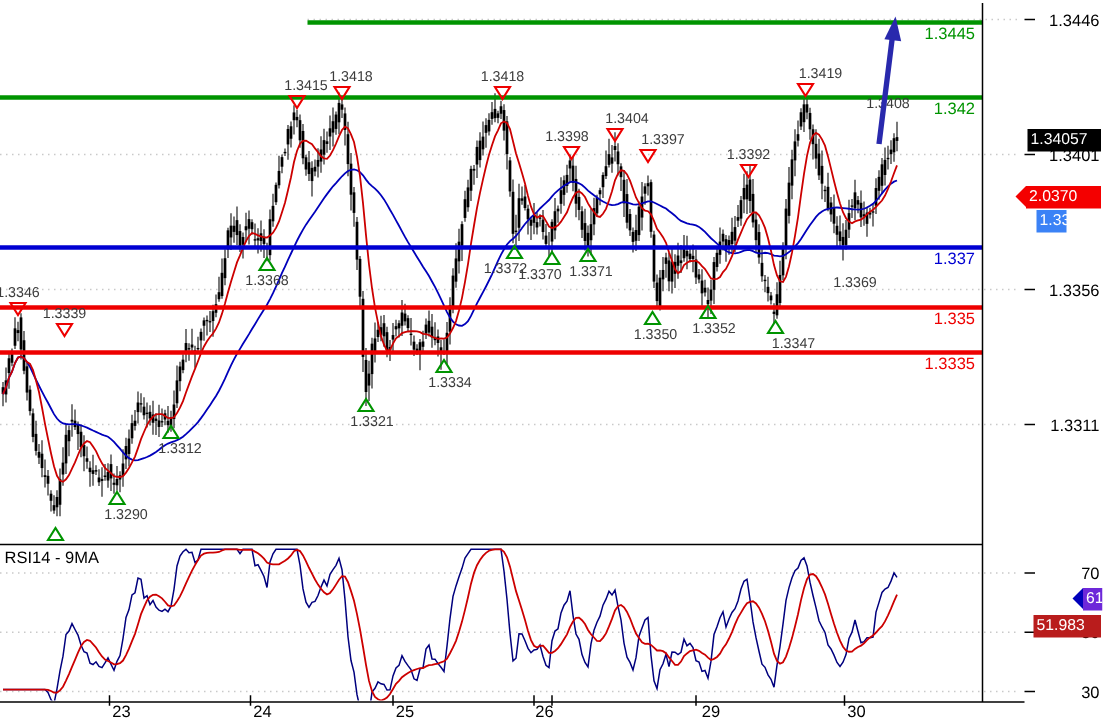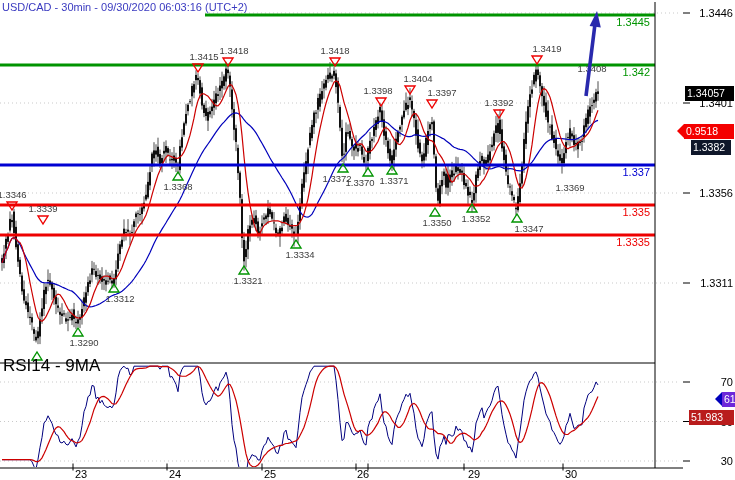--- a/index.html
+++ b/index.html
@@ -1,30 +1,30 @@
 <!DOCTYPE html>
 <html><head>
 <meta charset="utf-8">
 <style>
   html,body{margin:0;padding:0;background:#fff}
   .chart{position:relative;width:735px;height:480px;background:#fff;overflow:hidden;
          font-family:"Liberation Sans",sans-serif;}
   .chart svg{position:absolute;left:0;top:0}
   .t1{position:absolute;left:2px;top:1px;font-size:11px;color:#3a3ac0;white-space:nowrap}
   .t2{position:absolute;left:2px;top:14px;font-size:11px;color:#000;white-space:nowrap}
-  .rsilab{position:absolute;left:3px;top:356px;font-size:17px;color:#000;white-space:nowrap}
+  .rsilab{position:absolute;left:3px;top:366px;font-size:11px;color:#000;white-space:nowrap}
   .badge{position:absolute;height:15px;line-height:15px;font-size:10.5px;color:#fff;
          text-align:left;box-sizing:border-box;padding:0 2px;white-space:nowrap}
   .badge.tip::before{content:"";position:absolute;left:-7px;top:0;width:0;height:0;
          border-top:7.5px solid transparent;border-bottom:7.5px solid transparent;
          border-right:7px solid #000}
   #b-last{left:685px;top:86px;width:49px;background:#000}
   #b-red{left:684px;top:124px;width:50px;background:#f40000}
   #b-red.tip::before{border-right-color:#f40000}
-  #b-blue{left:691px;top:140px;width:40px;background:#0f172a}
+  #b-blue{left:691px;top:140px;width:20px;background:#3b82f6}
   #b-rsiblue{left:722px;top:392px;width:48px;background:#6d28d9}
   #b-rsiblue.tip::before{border-right-color:#0000bb}
   #b-rsired{left:689px;top:410px;width:45px;background:#b91c1c}
 </style>
 </head>
 <body>
 
 <div class="chart">
   <svg id="plot" width="735" height="480" viewBox="0 0 735 480">
       <defs>
@@ -738,20 +738,19 @@
         <text x="570" y="191" text-anchor="middle" font-size="9.5" fill="#3c3c3c">1.3369</text>
         <text x="592" y="72" text-anchor="middle" font-size="9.5" fill="#3c3c3c">1.3408</text>
       </g>
       <polyline points="2,459.69585425210187 4,459.69585425210187 6,459.69585425210187 8,459.69585425210187 10,459.69585425210187 12,459.69585425210187 14,459.69585425210187 16,459.69585425210187 18,459.69585425210187 20,459.69585425210187 22,459.69585425210187 24,459.69585425210187 26,459.69585425210187 28,459.69585425210187 30,459.69585425210187 32,461.6792532005341 34,466.47731555605924 36,469.07121004047656 38,459.2296123731498 40,447.27096736445543 42,437.46480651113507 44,422.9854628455064 46,420.7498107961313 48,415.7813711562495 50,419.6569310614515 52,423.3479482777523 54,430.0166904804482 56,434.4794199389733 58,435.43739894112986 60,442.12307534282036 62,443.0027963838031 64,441.19050028667806 66,444.29470455198606 68,445.0709277379934 70,441.96209911933744 72,438.63015041876866 74,442.84957408954176 76,446.87421469949516 78,440.8661570267272 80,437.05348140943704 82,425.6945402069303 84,411.6189524873281 86,406.35248669876984 88,396.6323319741348 90,395.17775037827005 92,385.39615615981205 94,386.17891212837156 96,398.7089760865559 98,397.10181308704296 100,403.105215122799 102,400.30683219084034 104,404.76082607950184 106,406.7918406887009 108,407.5816539505223 110,406.10293537415316 112,407.818133046951 114,404.13805062005207 116,392.84621156466085 118,377.3316807231816 120,370.7195644591559 122,367.82195274015845 124,366.2 126,368.48232685244534 128,368.23995349262105 130,374.9905247438028 132,373.3667995765694 134,366.2 136,366.2 138,366.2 140,366.2 142,366.2 144,366.2 146,366.2 148,366.2 150,366.2 152,366.2 154,366.2 156,366.2 158,366.2 160,369.1793500427585 162,366.2 164,366.2 166,366.2 168,366.2 170,377.13455546864816 172,376.4709702590393 174,380.2747998951538 176,384.3242585030934 178,391.6887241646767 180,374.68228693505625 182,369.20571205367764 184,366.2 186,366.2 188,366.2 190,366.2 192,366.2 194,366.2 196,366.2 198,366.2 200,376.71561538000043 202,392.6098607832727 204,401.4177291185277 206,404.9121088470738 208,401.5429724895443 210,400.93766534887874 212,397.0439562387065 214,391.4021638955043 216,386.7438272126661 218,390.61698431514964 220,382.9061700230946 222,379.7591410256901 224,376.8705036133745 226,372.18717015803674 228,379.81448964370395 230,399.76863381294066 232,424.5196413750089 234,440.3684052272095 236,448.01943693877257 238,463.1480344978548 240,471.8114465625655 242,480.75 244,480.75 246,476.3354860132422 248,461.35770767304405 250,458.87099939234804 252,454.62117404910936 254,455.88142792879023 256,456.2738615387419 258,460.0077136533736 260,459.8822158419849 262,450.60137546143324 264,445.36246065496 266,443.616918204158 268,437.16761297982237 270,440.9390352362016 272,443.75045159828073 274,446.39486026809504 276,452.5624348489656 278,453.5815671593876 280,445.8954211954634 282,445.31670927070627 284,432.7716461021935 286,430.0873546743392 288,439.33652451417777 290,439.46692350886553 292,442.42033184527895 294,444.8404472040462 296,447.69151489324247 298,430.71782349017275 300,412.3623067446912 302,397.5635917440375 304,390.59890479017093 306,384.5392844923003 308,378.8927908129995 310,371.9985836603984 312,369.09580054007455 314,366.2 316,366.2 318,366.2 320,366.2 322,366.2 324,366.2 326,366.2 328,366.2 330,366.2 332,366.2 334,366.2 336,380.7596727628133 338,399.61610268029165 340,422.2864121089059 342,440.5845952972915 344,438.81859714885496 346,422.53586709565604 348,422.60480364321137 350,427.10992279397874 352,432.2579040647422 354,435.1253181319698 356,433.3317338622919 358,432.9066786236277 360,429.9799416700732 362,437.6521099363924 364,443.512489857864 366,445.0857050331138 368,427.16290371485803 370,420.69830037020273 372,419.1701405541345 374,408.58008647129475 376,403.48034702733975 378,400.75320424590353 380,393.8279439601698 382,410.1988763695042 384,422.73545136342847 386,426.22356044893644 388,436.42356526053356 390,441.61537267737884 392,444.5790088955311 394,429.21302790604983 396,420.1169005867032 398,414.81773281996806 400,410.8034505001517 402,403.43043263659706 404,399.4502207682593 406,394.23002915737595 408,396.6962521582854 410,393.33855746156235 412,404.213501353957 414,413.2079981501459 416,428.7009381541718 418,438.1415743971941 420,441.6120405733124 422,446.637455989927 424,438.4538253196455 426,424.1677763896954 428,418.68711459968495 430,413.35467168586786 432,411.7010352200795 434,436.8884050089615 436,453.87023178217595 438,459.1193955939333 440,446.46546439281667 442,442.5312905511144 444,436.1954305820501 446,444.41987132201234 448,434.7406272037191 450,434.793587165717 452,436.3279990755245 454,434.8522163042004 456,426.11804999621876 458,430.4694200995409 460,428.91088210352285 462,431.65973295296203 464,440.4669169043379 466,441.34235753025314 468,447.58567311579543 470,446.9547668105403 472,452.19414657065613 474,440.7807711938572 476,423.0312645811237 478,417.8515465072727 480,411.8106987220611 482,407.7923651829514 484,418.0605565466992 486,412.6595898291728 488,408.2986140043915 490,405.79463166691767 492,400.62630988830216 494,392.6431579484582 496,387.5377722012762 498,386.1584282949995 500,399.63605751473085 502,414.614797312701 504,425.1477760825186 506,434.1890058051666 508,442.76849236948965 510,444.8607988262819 512,449.9266576413523 514,452.84725224285165 516,458.1040882933581 518,443.4128778942591 520,431.06530304461916 522,416.06703390484313 524,400.28309539741355 526,391.765467174757 528,385.1388840021209 530,380.53925490580843 532,378.75091081688595 534,373.60170051736566 536,371.852481642695 538,377.32365502907805 540,388.1058476758543 542,397.00432961375867 544,405.0806843853787 546,413.8584986457849 548,417.9779485372453 550,421.60339254809077 552,430.00130899910744 554,432.6224387919924 556,436.78428890628777 558,441.6188453632001 560,444.3290679627883 562,441.43576810748425 564,436.40928555375365 566,425.5821962028918 568,421.4450794102864 570,413.35030256620666 572,421.003078607301 574,428.4380124625813 576,427.7344083161586 578,425.1008718160191 580,425.17673978409624 582,424.7490349119486 584,408.04066769674466 586,401.58369637404013 588,394.9678493849816 590,392.72086662045064 592,391.6712346950363 594,387.41842474085405 596,381.96806636669123 598,384.9329169920082" fill="none" stroke="#00007e" stroke-width="1" clip-path="url(#rsiclip)"></polyline>
       <polyline points="2,459.69585425210187 4,459.69585425210187 6,459.69585425210187 8,459.69585425210187 10,459.69585425210187 12,459.69585425210187 14,459.69585425210187 16,459.69585425210187 18,459.69585425210187 20,459.69585425210187 22,459.69585425210187 24,459.69585425210187 26,459.69585425210187 28,459.69585425210187 30,459.69585425210187 32,459.9162319130388 34,460.66972761347847 36,461.7114338121868 38,461.6596291589699 40,460.2790861714536 42,457.80896975579066 44,453.73003737728004 46,449.40269921550555 48,444.52331220485524 50,439.85416530051276 52,435.0620133807009 54,430.7226223184755 56,427.97260093690034 58,426.65776000097526 60,427.1753454267181 62,429.39949359763995 64,431.67068131881183 66,434.8388294738936 68,437.6626068823983 70,439.73084586479666 72,440.68789696905446 74,441.6179140968954 76,442.88867140338044 78,442.7490138127034 80,442.08797881555165 82,440.3662054733574 84,436.7355663550621 86,432.43351735070394 88,427.39687655679256 90,422.5688321078482 92,416.1851190045449 94,409.4411964966423 96,404.7570652810677 98,400.3179910230239 100,397.808066013676 102,396.5511637585107 104,396.3743125785921 106,397.5031468802105 108,398.88135838823854 110,401.1821116342765 112,403.5864695141187 114,404.18970001784044 116,403.71685540424244 118,400.85312935984047 120,397.56565516743115 122,393.46133590750406 124,388.9511313865373 126,384.6067617089732 128,380.39976372213624 130,376.7522516884531 132,373.3332237947328 134,370.3725336208816 136,369.13568020719475 138,368.63350637839966 140,368.4532894072709 142,368.4532894072709 144,368.199697534777 146,367.97303603559686 148,366.99631106406326 150,366.2 152,366.2 154,366.2 156,366.2 158,366.2 160,366.53103889363985 162,366.53103889363985 164,366.53103889363985 166,366.53103889363985 168,366.53103889363985 170,367.7459895012674 172,368.8872084189384 174,370.45107507395556 176,372.4648815742993 178,374.9659231434013 180,375.90839946951866 182,376.24236747548287 184,376.24236747548287 186,376.24236747548287 188,375.02741686785527 190,373.8861979501842 192,372.32233129516715 194,370.3085247948234 196,367.47644433208154 198,366.5339680059642 200,367.36840170888894 202,370.30283068480816 204,374.2159116979779 206,378.51725712543055 208,382.44425406871324 210,386.3039946630331 212,389.7311009117783 214,392.5313413446121 216,394.8139888126861 218,396.35858536103603 220,395.280397498794 222,392.8738877107009 224,389.75815379584543 226,386.4963979812335 228,384.1493784584363 230,384.452120411129 232,388.1318401310739 234,394.0901265771343 236,400.46817686864796 238,409.38393958806574 240,419.6119735366075 242,431.15413980178806 244,443.2166764508951 246,453.941231603066 248,460.7844620319664 250,464.6012795894485 252,466.1849205696596 254,467.058475124106 256,466.294678128649 258,464.9831522498499 260,462.664509565626 262,459.3146623946742 264,455.8732151326428 266,453.9020163027666 268,451.4905289235971 270,449.97029127771845 272,448.62240501877295 274,447.52473821092326 276,446.6974850104335 278,445.99741293458936 280,445.47452912725936 282,445.4694456401201 284,444.26441540656845 286,443.47772003929254 288,443.299663292401 290,442.82371572691045 292,442.3821014577087 294,441.5241028304954 296,440.8696525787015 298,439.1832528336692 300,435.5216525530009 302,431.6096465132058 304,427.2220409705204 306,421.13345874586736 308,414.4029995574378 310,406.57836087022883 312,398.1622890186764 314,389.1076762527606 316,381.9390291982969 318,376.8098840044424 320,373.3250404773271 322,370.614051056197 324,368.57635277927477 326,367.1660426889415 328,366.5217556155639 330,366.20000000000005 332,366.20000000000005 334,366.20000000000005 336,367.8177414180904 338,371.5306417159006 340,377.7624652835568 342,386.0274203165892 344,394.09615333312865 346,400.35569412153484 348,406.6228945263361 350,413.3906637256671 352,420.73043084397176 354,426.7710581072114 356,430.5172393496558 358,431.69726896240275 360,430.518974114934 362,430.3893644246604 364,432.72010028712793 366,435.21797821933933 368,435.22386498832594 370,433.9394645778215 372,432.1666670691732 374,429.41648402572906 376,426.1468916261415 378,422.8994763567893 380,418.03012458165347 382,414.3286119718357 384,411.8452504529818 386,411.7408789789905 388,413.4881306334717 390,415.9820453138322 392,419.9819255831918 394,422.8411123474929 396,424.9926341631373 398,427.32483292533715 400,427.3920078287424 402,425.2470057479834 404,422.27219022790814 406,417.5840195497795 408,412.59300615876913 410,406.899622666106 412,404.1218974936512 414,403.3542416673671 416,404.8968200378342 418,407.9343893597278 420,412.176790241585 422,417.4198163773259 424,422.33357150646697 426,425.38596308773475 428,428.202469436415 430,429.2181550288496 432,429.05071470328664 434,429.96043324270767 436,431.708061841039 438,433.6533235099969 440,433.6342133325402 442,434.0872650249256 444,435.42367104629835 446,438.2828662376681 448,440.65908351742934 450,443.2249226225002 452,443.1626552965627 454,441.04954246567655 456,437.3827262881527 458,435.6053880333443 460,434.0920093169452 462,433.5880429137132 464,433.14882575619384 466,433.8823513480309 468,435.30369423137296 470,436.48444620193027 472,438.4113273426476 474,440.04051858682965 476,439.21405686256105 478,437.9852417963111 480,435.7797935484332 482,432.14928780161245 484,429.56242102566205 486,425.68174510492616 488,421.3866170153541 490,416.2311153593832 492,411.7695085476548 494,408.3930522551364 496,405.0248551100257 498,402.17460284035224 500,401.26834643277215 502,400.8854842956613 504,402.273060546033 506,405.14977074611915 508,409.2579774908494 510,414.17292070618043 512,420.5377540053909 514,427.7943628988993 516,435.78832512093913 518,440.65241627422006 520,442.4802502444332 522,441.4712788913581 524,437.7039555127189 526,432.0369527133042 528,425.4011843995085 530,417.69147298444807 532,409.45854615934076 534,400.06939196200824 536,392.11823682294556 538,386.1469425989966 540,383.04014412910897 542,382.675836819814 544,384.15530539877193 546,387.3463736925124 548,391.5062285404498 550,396.2676153994725 552,402.53423856411047 554,409.28645602514354 556,415.8931931226113 558,421.8390817545386 560,427.0973860155419 562,431.1368397624425 564,433.64248275221684 566,434.48739915951086 568,434.4698088108659 570,432.6196969849881 572,431.3286569644668 574,430.4012929151661 576,428.85857768771706 578,426.72211144918714 580,424.91555274658845 582,423.6199693419435 584,421.67091061903824 586,419.4640902816775 588,417.42159548376367 590,414.2791274852247 592,410.1939299554975 594,405.7143762249081 596,400.9218422860939 598,396.45030642030633" fill="none" stroke="#cc0000" stroke-width="1.2" clip-path="url(#rsiclip)"></polyline>
       <g>
         <line x1="586" y1="96" x2="595" y2="24" stroke="#2929ad" stroke-width="3.6"></line>
         <polygon points="597,11 600.8,27.5 589.6,26.1" fill="#2929ad"></polygon>
       </g>
     </svg>
-  <div class="t1">USD/CAD - 30min - 09/30/2020 06:03:16 (UTC+2)</div>
   <div class="rsilab">RSI14 - 9MA</div>
   <div class="badge" id="b-last">1.34057</div>
-  <div class="badge tip" id="b-red">0.9518</div>
+  <div class="badge tip" id="b-red">2.0370</div>
   <div class="badge" id="b-blue">1.3382</div>
   <div class="badge tip" id="b-rsiblue">61.8823</div>
   <div class="badge" id="b-rsired">51.983</div>
 </div>
 
 </body></html>

